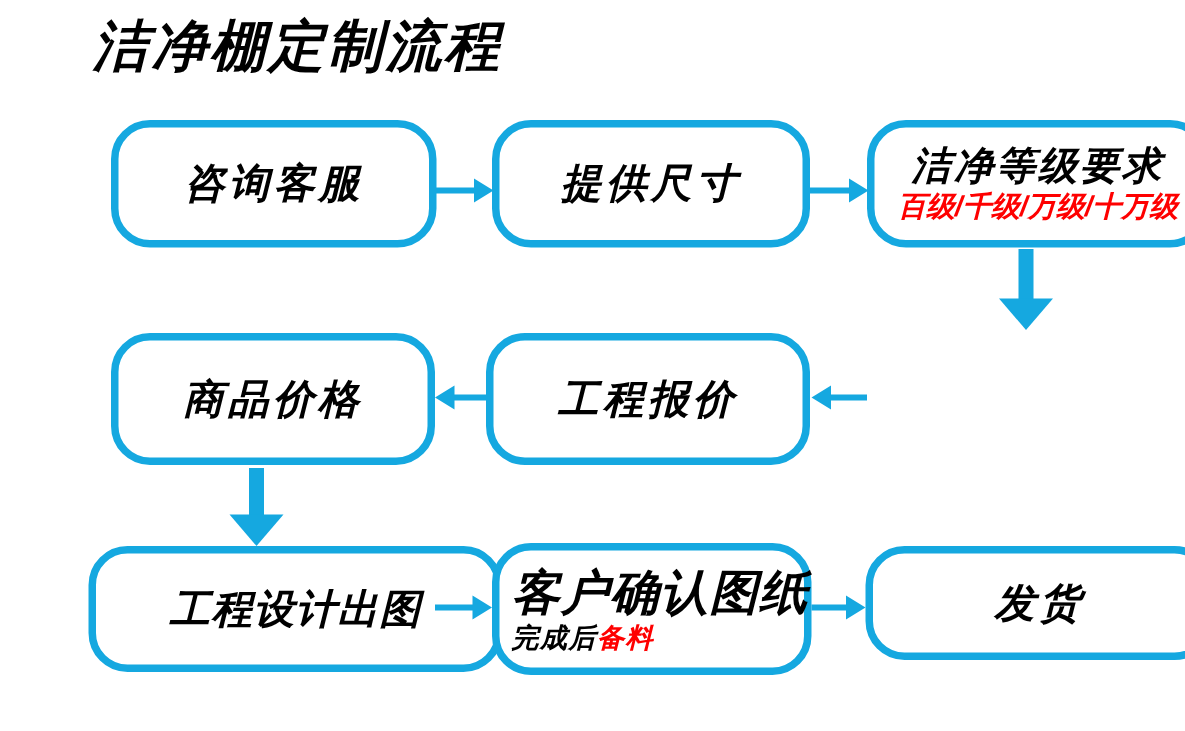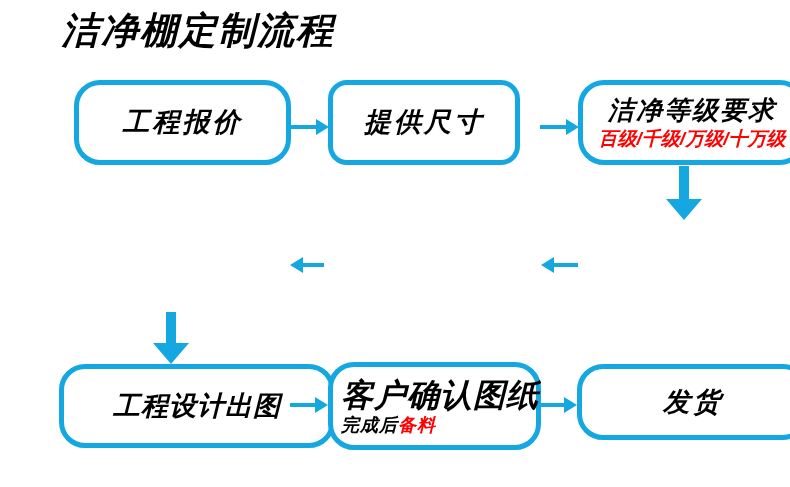--- a/index.html
+++ b/index.html
@@ -43,29 +43,29 @@
                  border-top:21px solid var(--accent); }
 </style>
 </head>
 <body>
 
 <div class="canvas">
 
   <div class="title">洁净棚定制流程</div>
 
   <div class="node" style="left:30px; top:80px; width:217px; height:85px;">
-    <div class="ln">工程报价</div>
+    <div class="ln">咨询客服</div>
   </div>
 
   <div class="arr-h dir-right" style="left:246px; top:119px; width:39px;">
     <div class="shaft"></div>
     <div class="head"></div>
   </div>
 
-  <div class="node" style="left:284px; top:80px; width:192px; height:85px;border-radius:19px;">
+  <div class="node" style="left:284px; top:80px; width:212px; height:85px;">
     <div class="ln">提供尺寸</div>
   </div>
 
   <div class="arr-h dir-right" style="left:496px; top:119px; width:39px;">
     <div class="shaft"></div>
     <div class="head"></div>
   </div>
 
   <div class="node" style="left:534px; top:80px; width:228px; height:85px;">
     <div class="ln" style="font-size:26px; letter-spacing:2px;text-align:center;">洁净等级要求</div>
@@ -76,26 +76,32 @@
     <div class="stem" style="height:35px;"></div>
     <div class="head"></div>
   </div>
 
 
   <div class="arr-h dir-left" style="left:497px; top:257px; width:37px;">
     <div class="shaft"></div>
     <div class="head"></div>
   </div>
 
+  <div class="node" style="left:280px; top:222px; width:216px; height:88px;">
+    <div class="ln">工程报价</div>
+  </div>
 
   <div class="arr-h dir-left" style="left:246px; top:257px; width:34px;">
     <div class="shaft"></div>
     <div class="head"></div>
   </div>
 
+  <div class="node" style="left:30px; top:222px; width:216px; height:88px;">
+    <div class="ln">商品价格</div>
+  </div>
 
   <div class="arr-v" style="left:109px; top:312px; height:52px;">
     <div class="stem" style="height:33px;"></div>
     <div class="head"></div>
   </div>
 
   <div class="node" style="left:15px; top:364px; width:276px; height:84px;">
     <div class="ln" style="letter-spacing:1px;">工程设计出图</div>
   </div>
 

